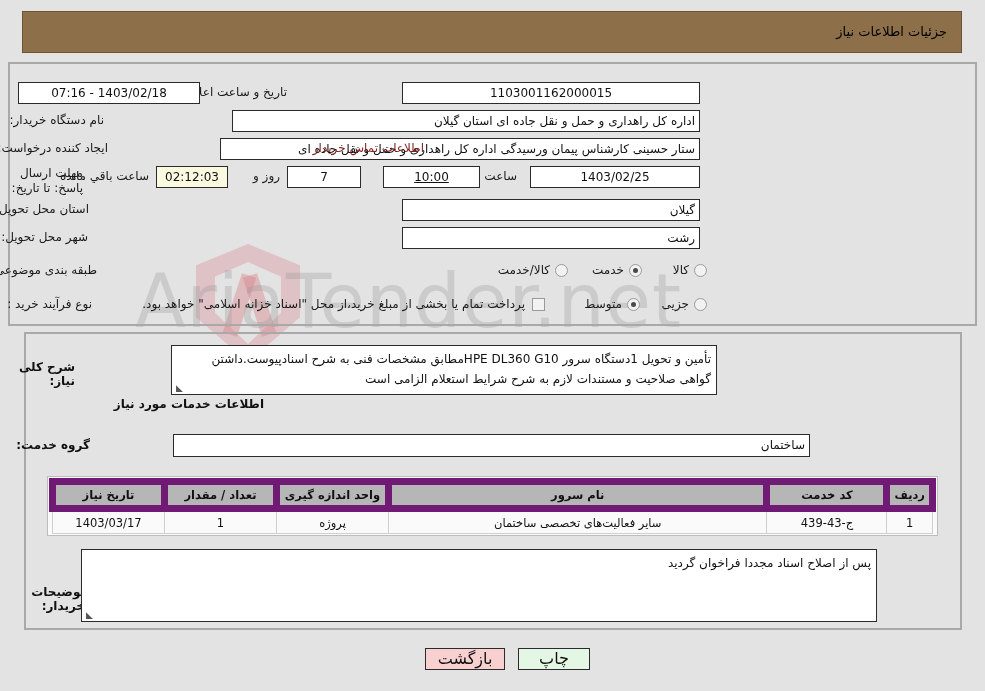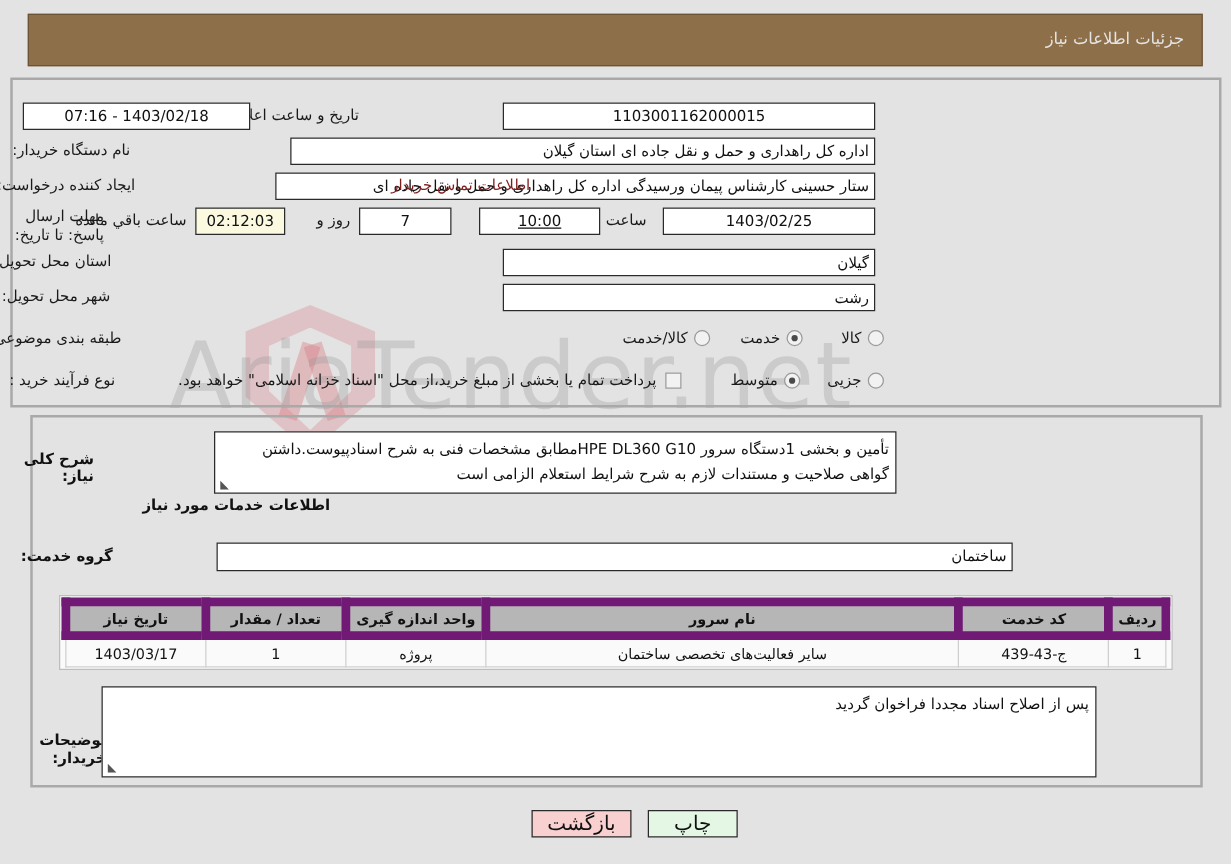--- a/index.html
+++ b/index.html
@@ -72,21 +72,21 @@
     position: absolute;
     left: 22px; top: 11px;
     width: 940px; height: 42px;
     background: #8d6f4a;
     border: 1px solid #6d5436;
     z-index: 2;
   }
   .header-title {
     position: absolute;
     right: 14px; top: 12px;
-    color: #e5e5e5;
+    color: #000000;
     font-size: 13px;
     margin-left: 32px;
   }
 
   
   .panel {
     position: absolute;
     background: transparent;
     border: 2px solid #a9a9a9;
     z-index: 1;
@@ -294,21 +294,21 @@
   <div class="lbl" style="right:296px; top:297px;">جزیی</div>
   <div class="radio on" style="right:345px; top:298px;"></div>
   <div class="lbl" style="right:363px; top:297px;">متوسط</div>
   <div class="chk" style="right:440px; top:298px;"></div>
   <div class="lbl" style="right:460px; top:297px;">پرداخت تمام یا بخشی از مبلغ خرید،از محل "اسناد خزانه اسلامی" خواهد بود.</div>
 
   <div class="panel" id="panel-bottom"></div>
 
   <div class="section-h" style="right:910px; top:360px;">شرح کلی نیاز:</div>
   <div class="ta" style="right:268px; top:345px; width:546px; height:50px;">
-    <span>تأمین و بخشی  1دستگاه سرور  HPE DL360 G10مطابق مشخصات فنی به شرح اسنادپیوست.داشتن گواهی صلاحیت و مستندات لازم به شرح شرایط استعلام الزامی است</span>
+    <span>تأمین و تحویل  1دستگاه سرور  HPE DL360 G10مطابق مشخصات فنی به شرح اسنادپیوست.داشتن گواهی صلاحیت و مستندات لازم به شرح شرایط استعلام الزامی است</span>
     <span class="grip">◣</span>
   </div>
 
   <div class="section-h" style="right:721px; top:397px;">اطلاعات خدمات مورد نیاز</div>
 
   <div class="section-h" style="right:895px; top:438px;">گروه خدمت:</div>
   <div class="fld right" style="right:175px; top:434px; width:637px; height:23px;">ساختمان</div>
 
   <div class="tbl-wrap">
     <table class="grid">

